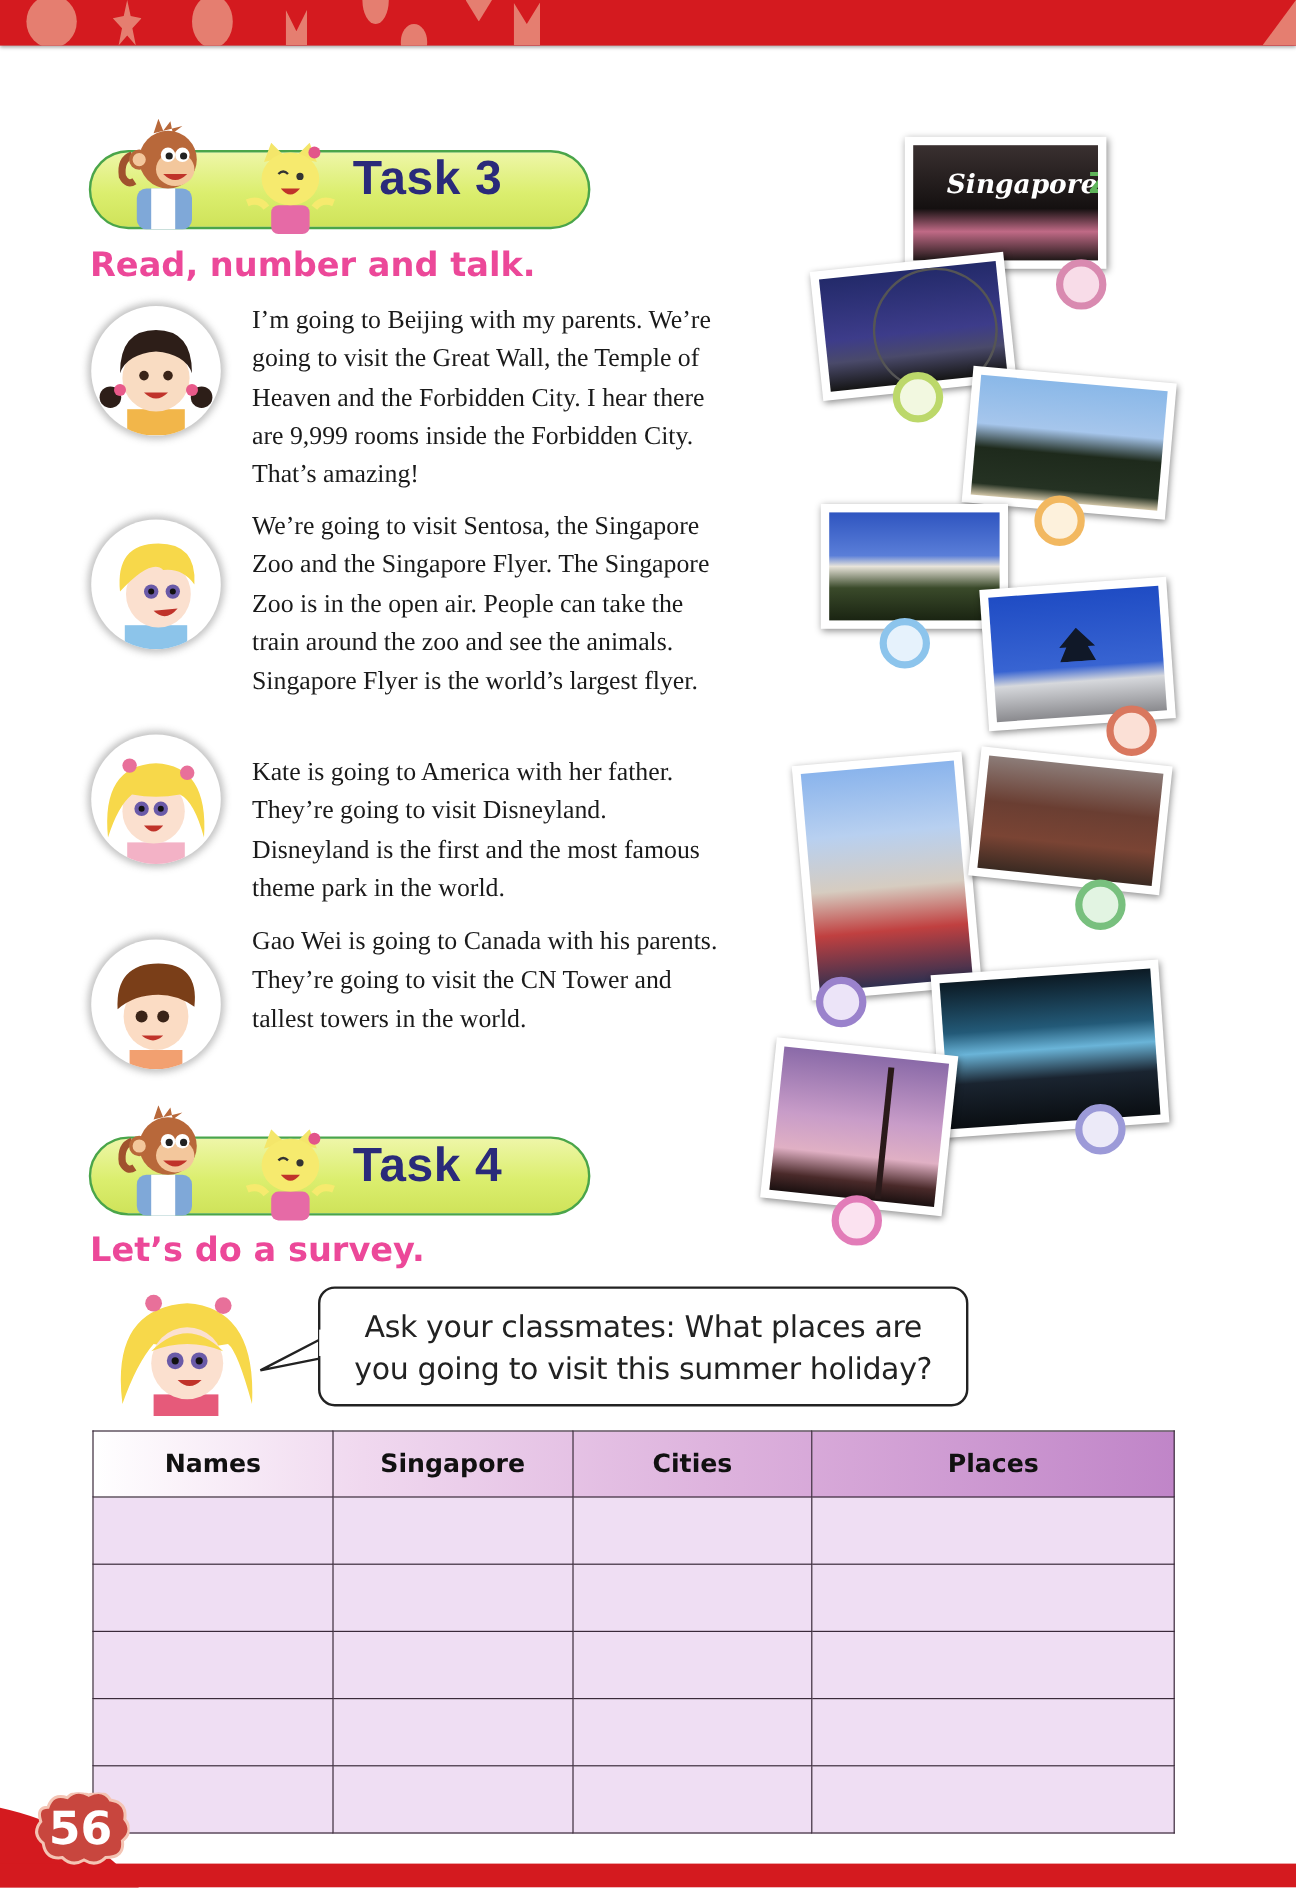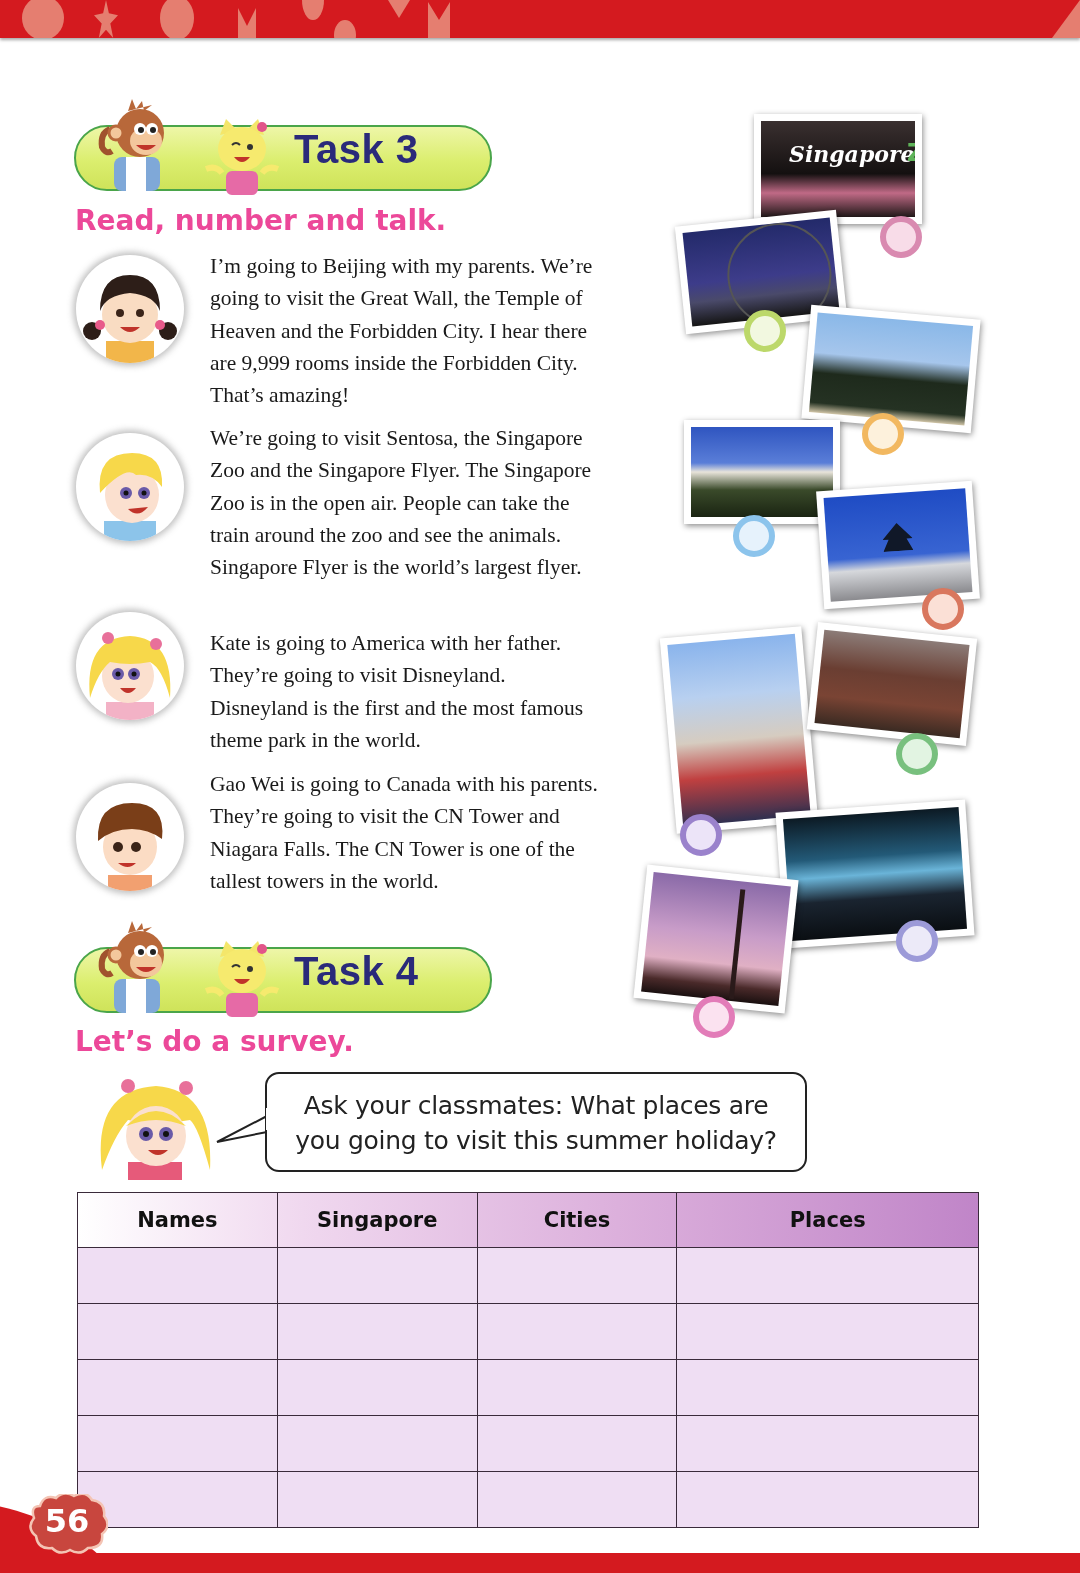--- a/index.html
+++ b/index.html
@@ -30,21 +30,21 @@
   .bubble-text { position:absolute; left:0; top:14px; width:100%; text-align:center; font-family:"DejaVu Sans", sans-serif; font-size:25px; line-height:35px; color:#222; font-weight:normal; letter-spacing:-0.3px; }
   .bubble-tail { position:absolute; left:215px; top:1110px; width:54px; height:40px; }
 
   .survey-table { position:absolute; left:77px; top:1192px; width:902px; border-collapse:collapse; }
   .survey-table th, .survey-table td { border:1.5px solid #3a2a3a; }
   .survey-table th { height:52px; font-family:"DejaVu Sans", sans-serif; font-weight:bold; font-size:21px; color:#111; }
   .survey-table thead tr { background:linear-gradient(90deg,#ffffff 0%,#f0d8ef 25%,#dcb0dc 60%,#c085c8 100%); }
   .survey-table td { height:53px; background:#efdef3; }
 
   .page-num-badge { position:absolute; left:26px; top:1494px; width:82px; height:62px; }
-  .page-num { position:absolute; left:26px; top:1502px; width:82px; text-align:center; font-family:"DejaVu Sans", sans-serif; font-weight:bold; font-size:32px; color:#fff; }
+  .page-num { position:absolute; left:26px; top:1502px; width:82px; text-align:center; font-family:"DejaVu Sans", sans-serif; font-weight:bold; font-size:38px; color:#fff; }
 </style>
 </head>
 <body>
 
 <div class="top-band">
   <div class="deco oval" style="left:22px;top:-4px;width:42px;height:44px;"></div>
   <div class="deco" style="left:94px;top:0;width:24px;height:38px;clip-path:polygon(50% 0,62% 35%,100% 40%,68% 62%,80% 100%,50% 78%,20% 100%,32% 62%,0 40%,38% 35%);"></div>
   <div class="deco oval" style="left:160px;top:-4px;width:34px;height:44px;"></div>
   <div class="deco" style="left:238px;top:8px;width:18px;height:30px;clip-path:polygon(0 0,50% 60%,100% 0,100% 100%,0 100%);"></div>
   <div class="deco oval" style="left:302px;top:-20px;width:22px;height:40px;"></div>
@@ -150,21 +150,20 @@
 </div>
 <div class="para" style="top:627px;">
   <div>Kate is going to America with her father.</div>
   <div>They’re going to visit Disneyland.</div>
   <div>Disneyland is the first and the most famous</div>
   <div>theme park in the world.</div>
 </div>
 <div class="para" style="top:768px;">
   <div>Gao Wei is going to Canada with his parents.</div>
   <div>They’re going to visit the CN Tower and</div>
-  <div>Niagara Falls. The CN Tower is one of the</div>
   <div>tallest towers in the world.</div>
 </div>
 
 <div class="photo" style="left:754px;top:114px;width:168px;height:110px;">
   <div class="pic" style="background:linear-gradient(180deg,#3a3030 0%,#141010 55%,#c06a86 75%,#201818 100%);">
     <span style="position:absolute;left:28px;top:20px;color:#fff;font-family:'DejaVu Serif',serif;font-style:italic;font-weight:bold;font-size:22px;">Singapore</span>
     <span style="position:absolute;left:146px;top:18px;color:#5fb45a;font-family:'DejaVu Sans',sans-serif;font-weight:bold;font-size:24px;">Zoo</span>
   </div>
 </div>
 <div class="photo" style="left:680px;top:218px;width:162px;height:108px;transform:rotate(-6deg);">

